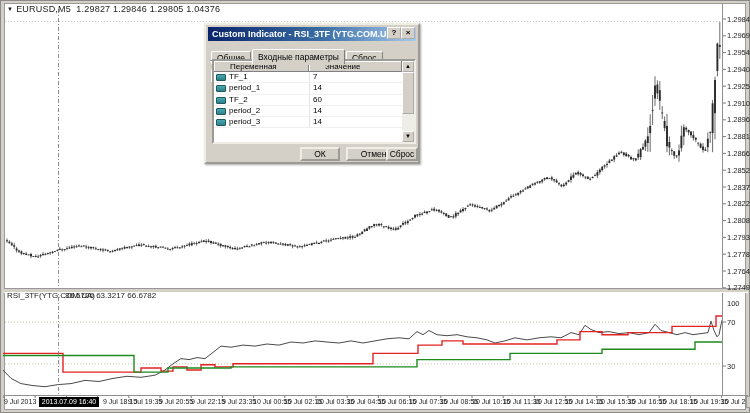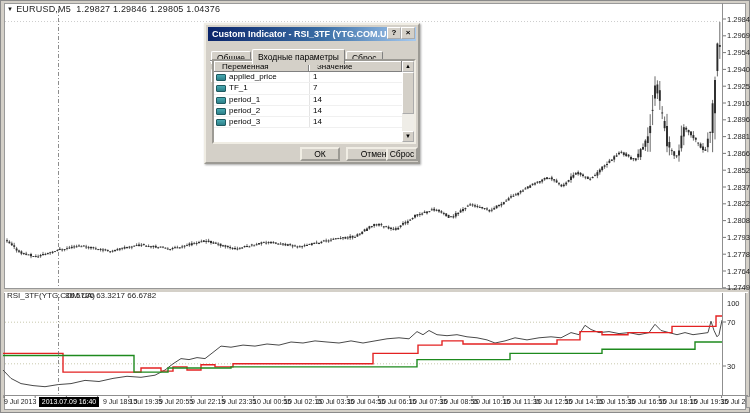--- a/index.html
+++ b/index.html
@@ -23,21 +23,21 @@
   #dlg{position:absolute;left:203px;top:22px;width:216px;height:141px;background:#d4d0c8;border:2px outset #f0ede4;box-sizing:border-box;box-shadow:1px 1px 2px rgba(0,0,0,.35);}
   #dlg-title{position:absolute;left:2px;top:2px;right:2px;height:14px;background:linear-gradient(90deg,#0a246a,#3a6ea5 55%,#a6caf0);color:#fff;font-size:9px;font-weight:bold;line-height:14px;padding-left:4px;white-space:nowrap;overflow:hidden;}
   .tbtn{position:absolute;top:2px;width:12px;height:10px;background:#d4d0c8;border:1px outset #fff;font-size:8px;line-height:9px;text-align:center;color:#000;font-weight:bold;}
   #btn-help{right:17px;}
   #btn-close{right:3px;}
   #tabs{position:absolute;left:5px;top:21px;right:5px;height:14px;}
   .tab{display:inline-block;height:12px;line-height:13px;padding:0 5px;font-size:8.5px;color:#000;background:#d4d0c8;border:1px solid #808080;border-bottom:none;border-top-color:#fff;border-left-color:#fff;border-radius:2px 2px 0 0;margin-right:1px;vertical-align:bottom;}
   .tab.active{height:14px;line-height:14px;position:relative;z-index:2;background:#d4d0c8;box-shadow:0 1px 0 #d4d0c8;}
   #tabline{position:absolute;left:4px;top:35px;right:4px;height:1px;background:#fff;border-top:1px solid #8a8a8a;}
   #ptable{position:absolute;left:6px;top:34px;width:204px;height:85px;background:#fff;border:2px inset #f0ede4;box-sizing:border-box;overflow:hidden;}
-  .th{position:absolute;top:0;height:11px;background:#d4d0c8;border-right:1px solid #808080;border-bottom:1px solid #808080;box-shadow:inset 1px 1px 0 #fff;font-size:8px;line-height:11px;padding-left:8px;box-sizing:border-box;color:#000;}
+  .th{position:absolute;top:0;height:11px;background:#d4d0c8;border-right:1px solid #808080;border-bottom:1px solid #808080;box-shadow:inset 1px 1px 0 #fff;font-size:8px;line-height:11px;padding-left:16px;box-sizing:border-box;color:#000;}
   #th1{left:0;width:95px;}
   #th2{left:95px;width:93px;}
   #rows{position:absolute;left:0;top:11px;width:188px;}
   .prow{position:relative;height:10.3px;border-bottom:1px solid #f0f0f0;font-size:8px;color:#000;}
   .prow .nm{position:absolute;left:15px;top:0;line-height:10px;}
   .prow .vl{position:absolute;left:99px;top:0;line-height:10px;}
   .prow .ic{position:absolute;left:2px;top:2px;width:10px;height:7px;background:linear-gradient(#49aab2,#2d7f88);border:1px solid #1f5a60;border-radius:1px;box-sizing:border-box;}
   .prow .csep{position:absolute;left:95px;top:0;width:1px;height:100%;background:#e4e4e4;}
   #vscroll{position:absolute;right:0;top:0;width:12px;height:81px;background:#efede7;}
   .sbtn{position:absolute;left:0;width:12px;height:11px;background:#d4d0c8;border:1px outset #fff;box-sizing:border-box;font-size:6px;line-height:9px;text-align:center;color:#000;}
@@ -779,35 +779,35 @@
       <span class="tab">Общие</span><span class="tab active">Входные параметры</span><span class="tab">Сброс</span><span class="tab">Уровни</span><span class="tab">Отображение</span>
     </div>
     <div id="tabline"></div>
 
     <div id="ptable">
       <div class="th" id="th1">Переменная</div>
       <div class="th" id="th2">Значение</div>
       <div id="rows">
           <div class="prow">
             <span class="ic"></span>
-            <span class="nm">applied_price</span>
-            <span class="csep"></span>
-            <span class="vl">1</span>
-          </div>
-          <div class="prow">
-            <span class="ic"></span>
             <span class="nm">TF_1</span>
             <span class="csep"></span>
             <span class="vl">7</span>
           </div>
           <div class="prow">
             <span class="ic"></span>
             <span class="nm">period_1</span>
             <span class="csep"></span>
             <span class="vl">14</span>
+          </div>
+          <div class="prow">
+            <span class="ic"></span>
+            <span class="nm">TF_2</span>
+            <span class="csep"></span>
+            <span class="vl">60</span>
           </div>
           <div class="prow">
             <span class="ic"></span>
             <span class="nm">period_2</span>
             <span class="csep"></span>
             <span class="vl">14</span>
           </div>
           <div class="prow">
             <span class="ic"></span>
             <span class="nm">period_3</span>

